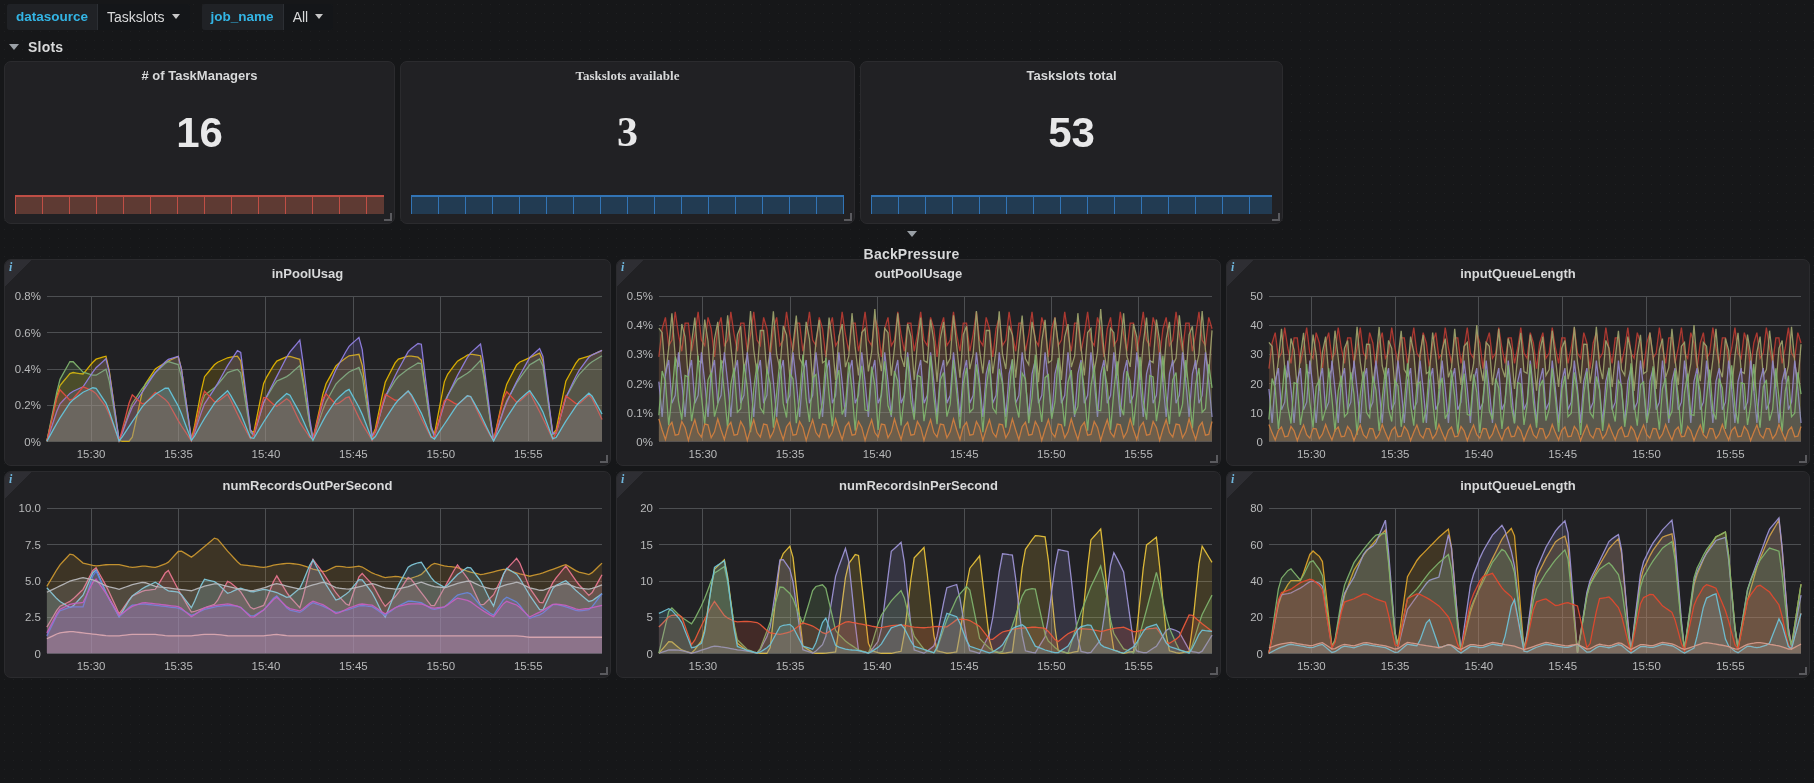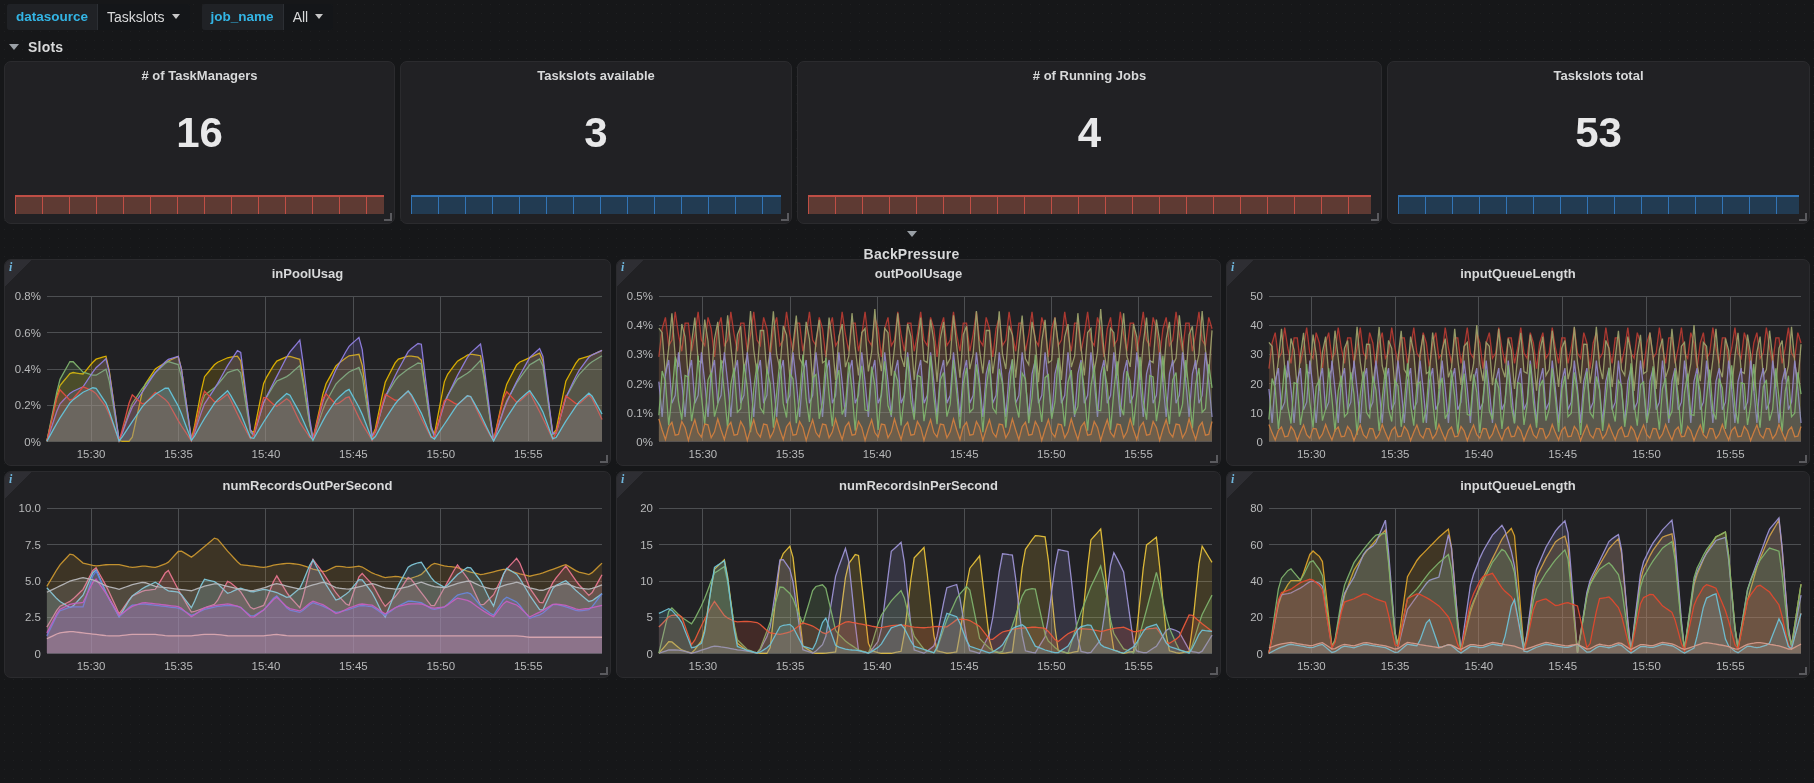--- a/index.html
+++ b/index.html
@@ -195,37 +195,27 @@
     <div class="panel stat-panel" style="width: 391px; flex: 0 0 auto;">
       <div class="panel-title"># of TaskManagers</div>
       <div class="stat-value">16</div>
       <div class="stat-spark">
         <div class="fill" style="background:#5e3a33"></div>
         <div class="ticks" style="background-image:linear-gradient(90deg,#bf4e45 0 1px, transparent 1px 100%)"></div>
         <div class="topline" style="background:#bf4e45"></div>
       </div>
       <div class="resize-handle"></div>
     </div>
-    <div class="panel stat-panel" style="width: 392px; flex: 0 0 auto;">
+    <div class="panel stat-panel" style="width: 455px; flex: 0 0 auto; font-family: Liberation Serif, serif;">
       <div class="panel-title">Taskslots available</div>
       <div class="stat-value">3</div>
       <div class="stat-spark">
         <div class="fill" style="background:#223b52"></div>
         <div class="ticks" style="background-image:linear-gradient(90deg,#3274b5 0 1px, transparent 1px 100%)"></div>
         <div class="topline" style="background:#3274b5"></div>
-      </div>
-      <div class="resize-handle"></div>
-    </div>
-    <div class="panel stat-panel" style="width: 320px; flex: 1 1 auto;">
-      <div class="panel-title"># of Running Jobs</div>
-      <div class="stat-value">4</div>
-      <div class="stat-spark">
-        <div class="fill" style="background:#5e3a33"></div>
-        <div class="ticks" style="background-image:linear-gradient(90deg,#bf4e45 0 1px, transparent 1px 100%)"></div>
-        <div class="topline" style="background:#bf4e45"></div>
       </div>
       <div class="resize-handle"></div>
     </div>
     <div class="panel stat-panel" style="width: 423px; flex: 0 0 auto;">
       <div class="panel-title">Taskslots total</div>
       <div class="stat-value">53</div>
       <div class="stat-spark">
         <div class="fill" style="background:#223b52"></div>
         <div class="ticks" style="background-image:linear-gradient(90deg,#3274b5 0 1px, transparent 1px 100%)"></div>
         <div class="topline" style="background:#3274b5"></div>

